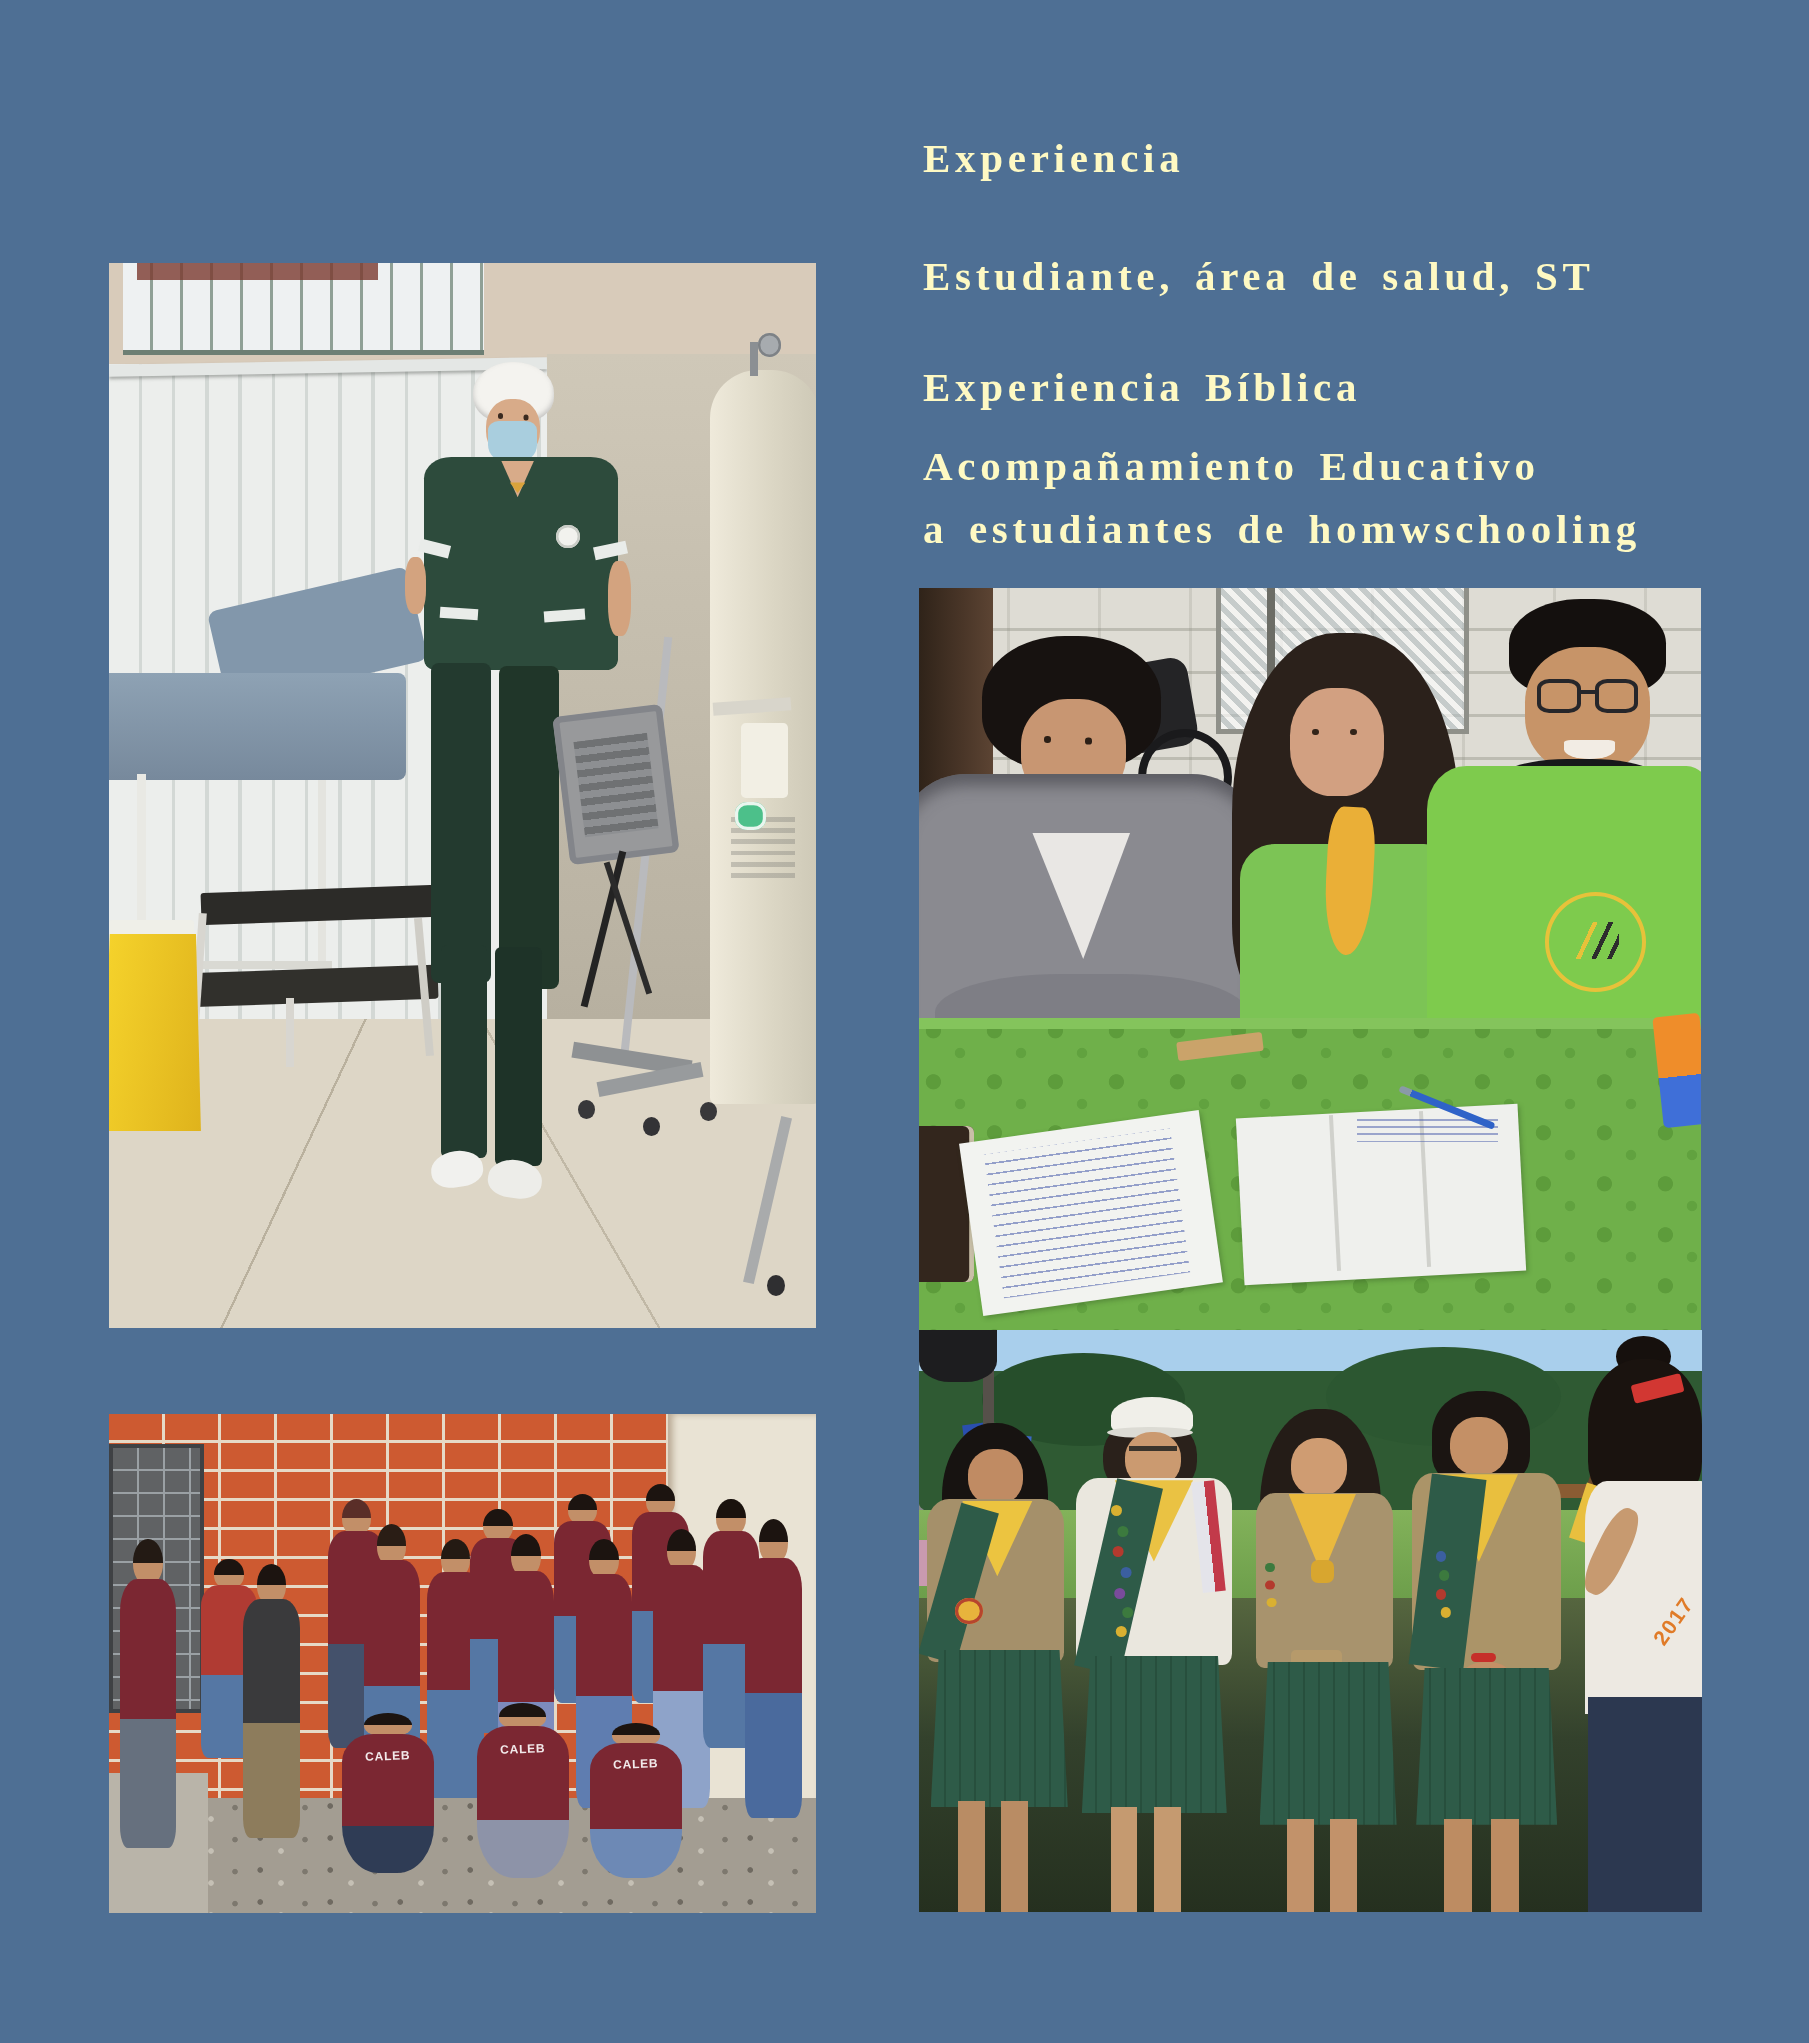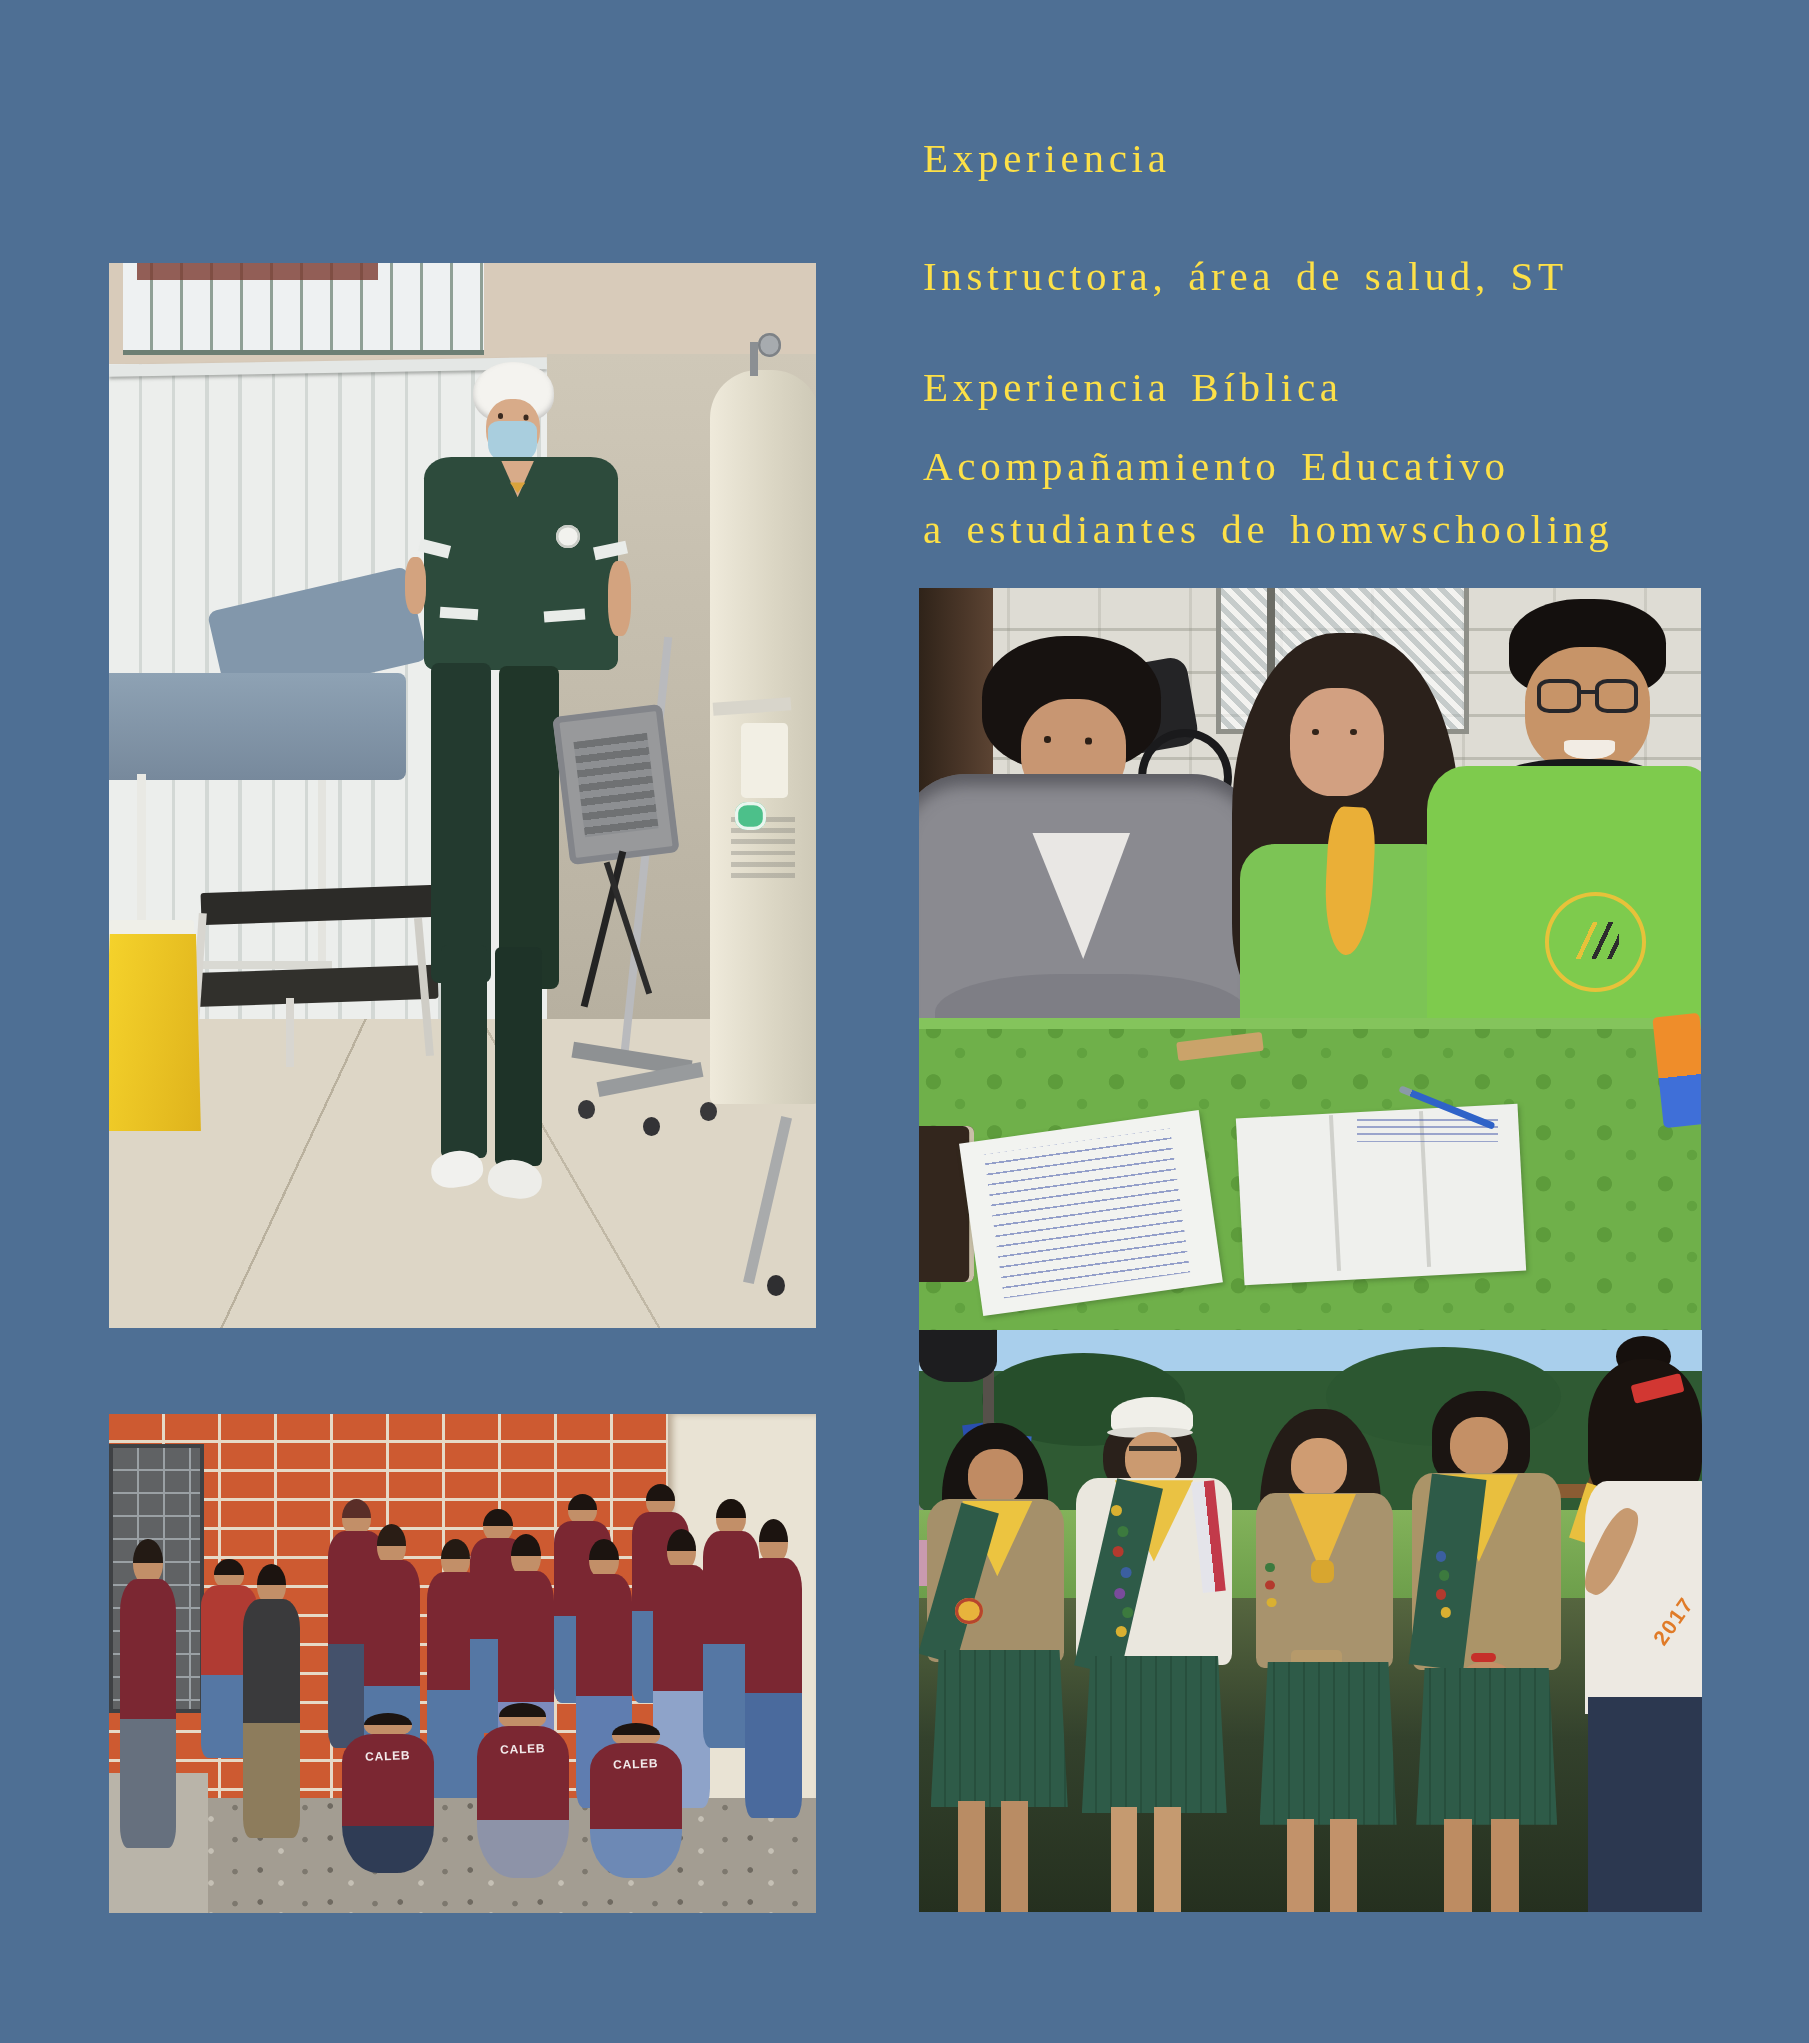--- a/index.html
+++ b/index.html
@@ -5,21 +5,21 @@
   html,body{margin:0;padding:0}
   body{
     position:relative;width:1809px;height:2043px;overflow:hidden;
     background:#4e6f94;
     font-family:"Liberation Serif","DejaVu Serif",serif;
   }
   i,b,figure{display:block;font-style:normal;margin:0;padding:0}
   .abs{position:absolute}
   
   .exp-line{
-    position:absolute;left:923px;color:#fde047;font-weight:normal;
+    position:absolute;left:923px;color:#fef9c3;font-weight:bold;
     font-size:41px;line-height:1;letter-spacing:.115em;word-spacing:.14em;
     white-space:nowrap;
   }
   #exp-heading{top:111px}
   #exp-item0{top:215px}
   #exp-item1{top:326px}
   #exp-item2a{top:405px}
   #exp-item2b{top:468px}
   
   .photo{position:absolute;overflow:hidden;background:#888}
@@ -46,21 +46,21 @@
     color:#fff;letter-spacing:0.8px;opacity:.9;transform:rotate(-2deg);
   }
   
   .pleat{background:repeating-linear-gradient(90deg,#2e5b48 0 12.8px,#274f3d 12.8px 15px)}
 </style>
 </head>
 <body>
 
 <section>
   <h1 class="exp-line" id="exp-heading">Experiencia</h1>
-  <p class="exp-line" id="exp-item0">Instructora, área de salud, ST</p>
+  <p class="exp-line" id="exp-item0">Estudiante, área de salud, ST</p>
   <p class="exp-line" id="exp-item1">Experiencia Bíblica</p>
   <p class="exp-line" id="exp-item2a">Acompañamiento Educativo</p>
   <p class="exp-line" id="exp-item2b">a estudiantes de homwschooling</p>
 </section>
 
 <figure class="photo" id="photo-clinic" role="img" aria-label="Estudiante del área de salud con uniforme verde oscuro, gorro clínico blanco y mascarilla celeste, de pie en una sala de procedimientos con camilla azul, pisadera de dos peldaños, basurero amarillo, balón de oxígeno y soporte con equipo">
   <i class="abs" style="left:0;top:0;width:100%;height:71%;background:repeating-linear-gradient(90deg,#eceeec 0 4.2%,#d3d8d5 4.2% 4.7%)"></i>
   <i class="abs" style="left:0;top:0;width:100%;height:9.5%;background:#d8cbba"></i>
   <i class="abs" style="left:2%;top:0;width:51%;height:8.2%;background:repeating-linear-gradient(90deg,#eef1f2 0 27px,#8fa096 27px 30px);border-bottom:5.6px solid #6d7f74"></i>
   <i class="abs" style="left:4%;top:0;width:34%;height:1.6%;background:#7a3a2e;opacity:.8"></i>

